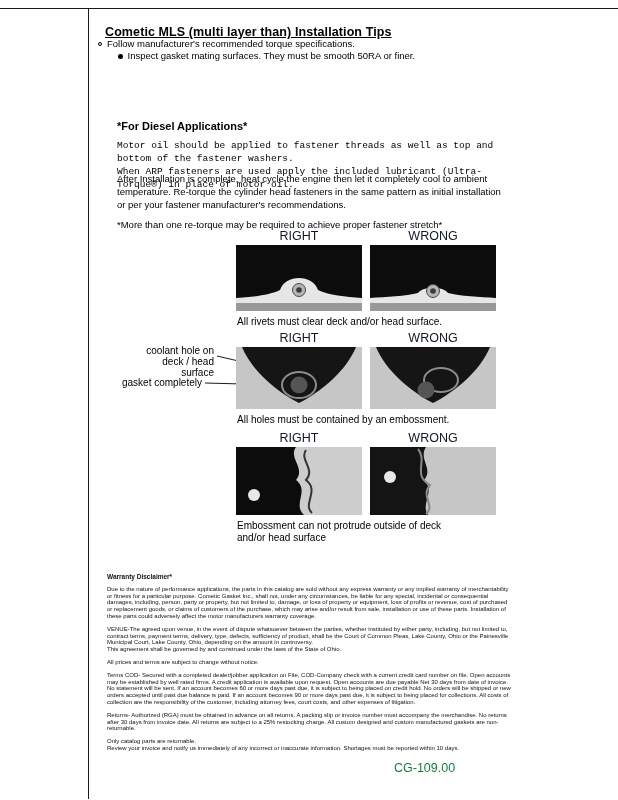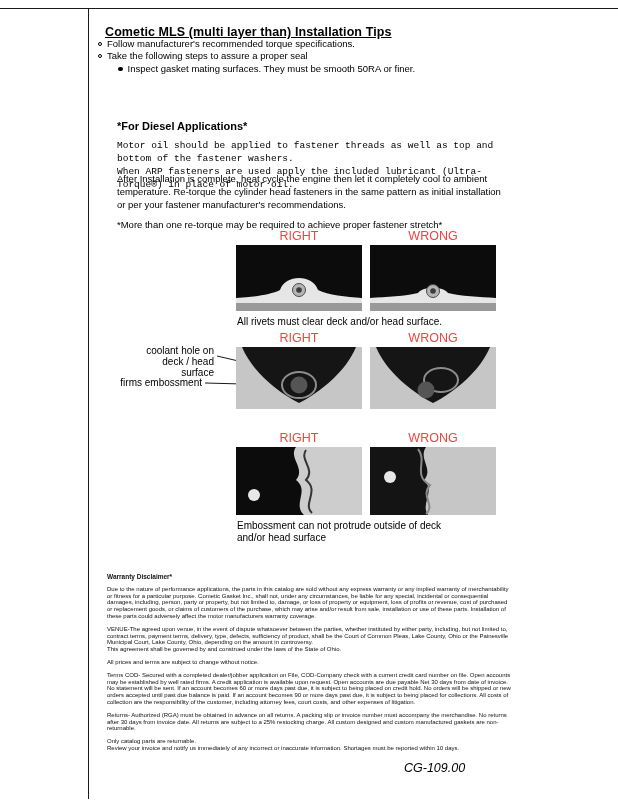--- a/index.html
+++ b/index.html
@@ -17,54 +17,50 @@
   .tip-row.sub { margin-left:20px; }
   .marker-open   { width:4px; height:4px; border:1px solid #000; border-radius:50%; margin:4px 5px 0 0; flex:none; }
   .marker-filled { width:4.5px; height:4.5px; background:#000; border-radius:50%; margin:4px 5px 0 0; flex:none; }
 
   .diesel-heading { position:absolute; left:117px; top:120px; font-size:11px; font-weight:bold; }
   .para { position:absolute; font-size:9.5px; line-height:13px; white-space:pre-line; }
   #para1 { left:117px; top:139px; width:404px;font-family:Liberation Mono, monospace; }
   #para2 { left:117px; top:172px; width:404px; }
   #note  { left:117px; top:218px; width:404px; }
 
-  .dlabel { position:absolute; width:126px; text-align:center; font-size:12.5px; color:#ef4444; }
+  .dlabel { position:absolute; width:126px; text-align:center; font-size:12.5px; color:#0f172a; }
   .dimg   { position:absolute; width:126px; }
   .dimg svg { display:block; width:100%; height:100%; }
   .caption { position:absolute; left:237px; font-size:10px; line-height:12px; white-space:pre-line; }
 
   .ann { position:absolute; font-size:10px; line-height:11px; text-align:right; white-space:pre-line; }
   #ann1 { left:128px; top:345px; width:86px; }
   #ann2 { left:116px; top:377px; width:86px; }
   #ann-arrows { position:absolute; left:200px; top:342px; width:110px; height:70px; }
 
   .fineprint { position:absolute; left:107px; top:574px; width:406px; font-size:6px; line-height:6.8px; color:#111; }
   .fineprint .fp-title { font-size:6.5px; font-weight:bold; margin-bottom:5px; }
   .fineprint p { margin-bottom:6px; white-space:pre-line; }
 
-  .footer-code { position:absolute; left:404px; top:761px; font-size:12.5px; color:#000000;font-style:italic; }
+  .footer-code { position:absolute; left:394px; top:761px; font-size:12.5px; color:#15803d; }
 </style>
 </head>
 <body>
 
 <div class="page">
 
   <div class="rule-top"></div>
   <div class="rule-left"></div>
 
   <div class="title">Cometic MLS (multi layer than) Installation Tips</div>
 
   <div class="tips">
     <div class="tip-row">
       <span class="marker-open"></span>
       <span>Follow manufacturer's recommended torque specifications.</span>
-    </div>
-    <div class="tip-row">
-      <span class="marker-open"></span>
-      <span>Take the following steps to assure a proper seal</span>
     </div>
     <div class="tip-row sub">
       <span class="marker-filled"></span>
       <span>Inspect gasket mating surfaces.  They must be smooth 50RA or finer.</span>
     </div>
   </div>
 
   <div class="diesel-heading">*For Diesel Applications*</div>
   <div class="para" id="para1">Motor oil should be applied to fastener threads as well as top and bottom of the fastener washers.
 When ARP fasteners are used apply the included lubricant (Ultra-Torque®) in place of motor oil.</div>
@@ -92,41 +88,42 @@
       <circle cx="63" cy="46" r="6.5" fill="#b5b5b5" stroke="#4a4a4a" stroke-width="1"></circle>
       <circle cx="63" cy="46" r="2.8" fill="#3c3c3c"></circle>
     </svg>
   </div>
   <div class="caption" style="top:316px;">All rivets must clear deck and/or head surface.</div>
 
   <div class="dlabel" style="left:236px; top:331px;">RIGHT</div>
   <div class="dlabel" style="left:370px; top:331px;">WRONG</div>
   <div class="ann" id="ann1">coolant hole on
 deck / head surface</div>
-  <div class="ann" id="ann2">firms embossment</div>
+  <div class="ann" id="ann2">gasket completely</div>
   <svg id="ann-arrows" viewBox="0 0 110 70">
     <line x1="17" y1="14" x2="94" y2="32" stroke="#000" stroke-width="0.9"></line>
     <line x1="5" y1="41" x2="80" y2="43" stroke="#000" stroke-width="0.9"></line>
   </svg>
   <div class="dimg" style="left:236px; top:347px; height:62px;">
     <svg viewBox="0 0 126 62">
       <rect width="126" height="62" fill="#c6c6c6"></rect>
       <path d="M6,0 L120,0 C110,24 86,44 63,56 C40,44 16,24 6,0 Z" fill="#151515"></path>
       <ellipse cx="63" cy="38" rx="17" ry="13" fill="none" stroke="#8d8d8d" stroke-width="2"></ellipse>
       <circle cx="63" cy="38" r="8.5" fill="#555555"></circle>
     </svg>
   </div>
   <div class="dimg" style="left:370px; top:347px; height:62px;">
     <svg viewBox="0 0 126 62">
       <rect width="126" height="62" fill="#c6c6c6"></rect>
       <path d="M6,0 L120,0 C110,24 86,44 63,56 C40,44 16,24 6,0 Z" fill="#151515"></path>
       <ellipse cx="71" cy="33" rx="17" ry="12" fill="none" stroke="#8d8d8d" stroke-width="2"></ellipse>
       <circle cx="56" cy="43" r="8.5" fill="#555555"></circle>
     </svg>
   </div>
+  <div class="caption" style="top:414px;">All holes must be contained by an embossment.</div>
 
   <div class="dlabel" style="left:236px; top:431px;">RIGHT</div>
   <div class="dlabel" style="left:370px; top:431px;">WRONG</div>
   <div class="dimg" style="left:236px; top:447px; height:68px;">
     <svg viewBox="0 0 126 68">
       <rect width="126" height="68" fill="#0c0c0c"></rect>
       <path d="M60,0 L126,0 L126,68 L68,68 C56,57 74,44 60,33 C70,21 52,11 60,0 Z" fill="#cdcdcd"></path>
       <path d="M70,3 C63,13 80,22 70,33 C84,44 66,57 76,66" fill="none" stroke="#333333" stroke-width="2"></path>
       <circle cx="18" cy="48" r="6" fill="#e8e8e8"></circle>
     </svg>

